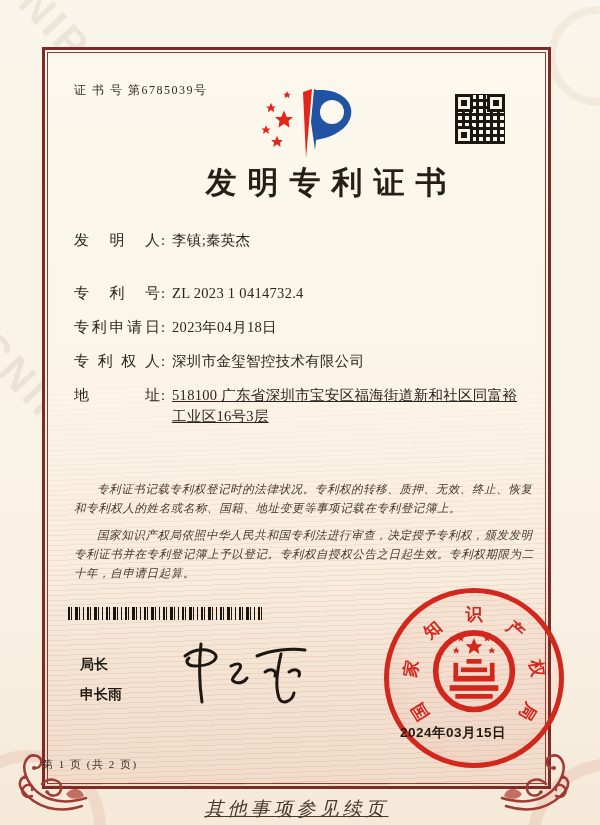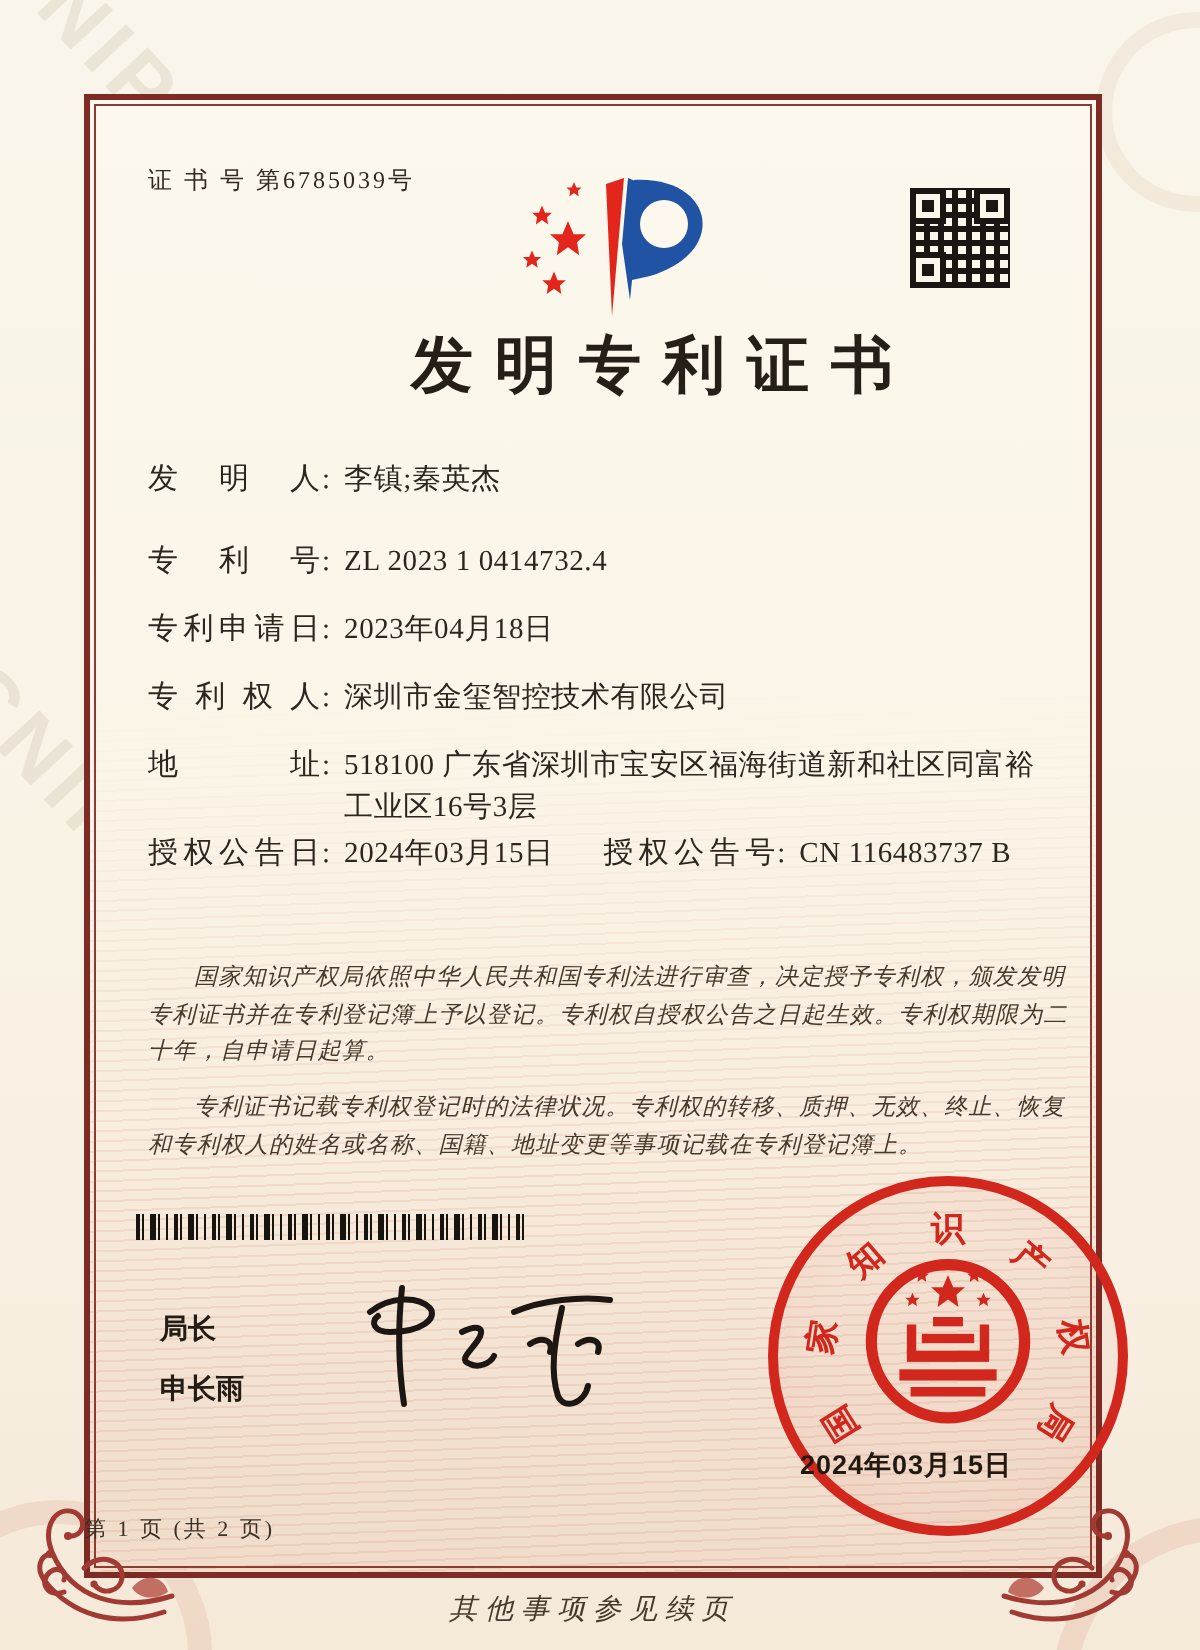--- a/index.html
+++ b/index.html
@@ -35,24 +35,24 @@
   .qr-f.tl{left:0;top:0}.qr-f.tr{right:0;top:0}.qr-f.bl{left:0;bottom:0}
 
   .title{position:absolute;left:42px;top:162px;width:568px;text-align:center;
          font-size:31px;font-weight:bold;letter-spacing:11px;text-indent:11px;color:#261f18;}
 
   .fields{position:absolute;left:74px;top:230px;width:472px;font-size:14.5px;color:#2c2620;line-height:21px;}
   .frow{white-space:nowrap;}
   .flabel{display:inline-block;width:86px;font-size:15px;text-align:justify;text-align-last:justify;vertical-align:top;}
   .fcolon{margin:0 7px 0 1px;}
   .fvalue{letter-spacing:0.3px;}
-  .fvalue-addr{display:inline-block;width:356px;white-space:normal;vertical-align:top;}
+  .fvalue-addr{display:inline-block;width:356px;white-space:normal;vertical-align:top;text-decoration:underline;}
   .fgroup{display:inline-block;white-space:nowrap;}
   .g1{width:224px;}
-  .mb22{margin-bottom:22px}.mb14{margin-bottom:20px}.mb13{margin-bottom:13px}.mb2{margin-bottom:2px}
+  .mb22{margin-bottom:22px}.mb14{margin-bottom:32px}.mb13{margin-bottom:13px}.mb2{margin-bottom:2px}
 
   .body-text{position:absolute;left:74px;top:480px;width:462px;font-size:11.5px;line-height:1.63;
              font-style:italic;color:#46392b;letter-spacing:0.6px;}
   .body-text p{margin:0 0 9px 0;text-indent:2em;}
 
   .barcode{position:absolute;left:68px;top:607px;width:194px;height:13px;background:
     repeating-linear-gradient(90deg,#17130e 0 2px,transparent 2px 3px,#17130e 3px 4px,transparent 4px 7px,
     #17130e 7px 10px,transparent 10px 11px,#17130e 11px 12px,transparent 12px 15px,#17130e 15px 16px,transparent 16px 19px);}
 
   .signer-title{position:absolute;left:80px;top:656px;font-family:"Liberation Sans","DejaVu Sans",sans-serif;
@@ -66,21 +66,21 @@
   .seal-char{position:absolute;left:50%;top:50%;width:22px;height:22px;margin:-11px 0 0 -11px;
              text-align:center;font-weight:bold;font-size:17px;line-height:22px;color:#d2271c;}
   .emblem{position:absolute;left:50%;top:50%;transform:translate(-50%,-55%);}
   .seal-date{position:absolute;left:378px;top:724px;width:150px;text-align:center;
              font-family:"Liberation Sans","DejaVu Sans",sans-serif;font-weight:bold;
              font-size:13.5px;color:#221910;letter-spacing:0.5px;}
 
   .page-info{position:absolute;left:42px;top:757px;width:509px;
              font-size:11px;letter-spacing:1.5px;color:#3a2f24;}
   .continuation{position:absolute;left:42px;top:796px;width:509px;text-align:center;
-                font-size:14px;font-style:italic;letter-spacing:4px;color:#463a2c;}
+                font-size:19px;font-style:italic;letter-spacing:4px;color:#463a2c;text-decoration:underline;}
 
   .orn{position:absolute;width:84px;height:84px;}
   .orn-bl{left:8px;top:732px;}
   .orn-br{left:496px;top:732px;transform:scaleX(-1);}
 </style>
 </head>
 <body>
 
 <div class="page">
 
@@ -132,29 +132,25 @@
     </div>
     <div class="frow mb13">
       <span class="flabel">专利申请日</span><span class="fcolon">:</span><span class="fvalue">2023年04月18日</span>
     </div>
     <div class="frow mb13">
       <span class="flabel">专利权人</span><span class="fcolon">:</span><span class="fvalue">深圳市金玺智控技术有限公司</span>
     </div>
     <div class="frow mb2">
       <span class="flabel">地址</span><span class="fcolon">:</span><span class="fvalue fvalue-addr">518100 广东省深圳市宝安区福海街道新和社区同富裕工业区16号3层</span>
     </div>
-    <div class="frow">
-      <span class="fgroup g1"><span class="flabel">授权公告日</span><span class="fcolon">:</span><span class="fvalue">2024年03月15日</span></span>
-      <span class="fgroup"><span class="flabel">授权公告号</span><span class="fcolon">:</span><span class="fvalue">CN 116483737 B</span></span>
-    </div>
   </div>
 
   <div class="body-text">
+    <p>专利证书记载专利权登记时的法律状况。专利权的转移、质押、无效、终止、恢复和专利权人的姓名或名称、国籍、地址变更等事项记载在专利登记簿上。</p>
     <p>国家知识产权局依照中华人民共和国专利法进行审查，决定授予专利权，颁发发明专利证书并在专利登记簿上予以登记。专利权自授权公告之日起生效。专利权期限为二十年，自申请日起算。</p>
-    <p>专利证书记载专利权登记时的法律状况。专利权的转移、质押、无效、终止、恢复和专利权人的姓名或名称、国籍、地址变更等事项记载在专利登记簿上。</p>
   </div>
 
   <div class="barcode"></div>
 
   <div class="signer-title">局长</div>
   <div class="signer-name">申长雨</div>
   <div class="signature">
     <svg width="150" height="85" viewBox="0 0 150 85" fill="none" stroke="#1c1712" stroke-width="3" stroke-linecap="round">
       <path d="M36,16 C34,34 34,54 37,74"></path>
       <path d="M20,28 C30,20 44,20 50,26 C54,31 46,38 30,38 C22,38 20,33 24,30"></path>

